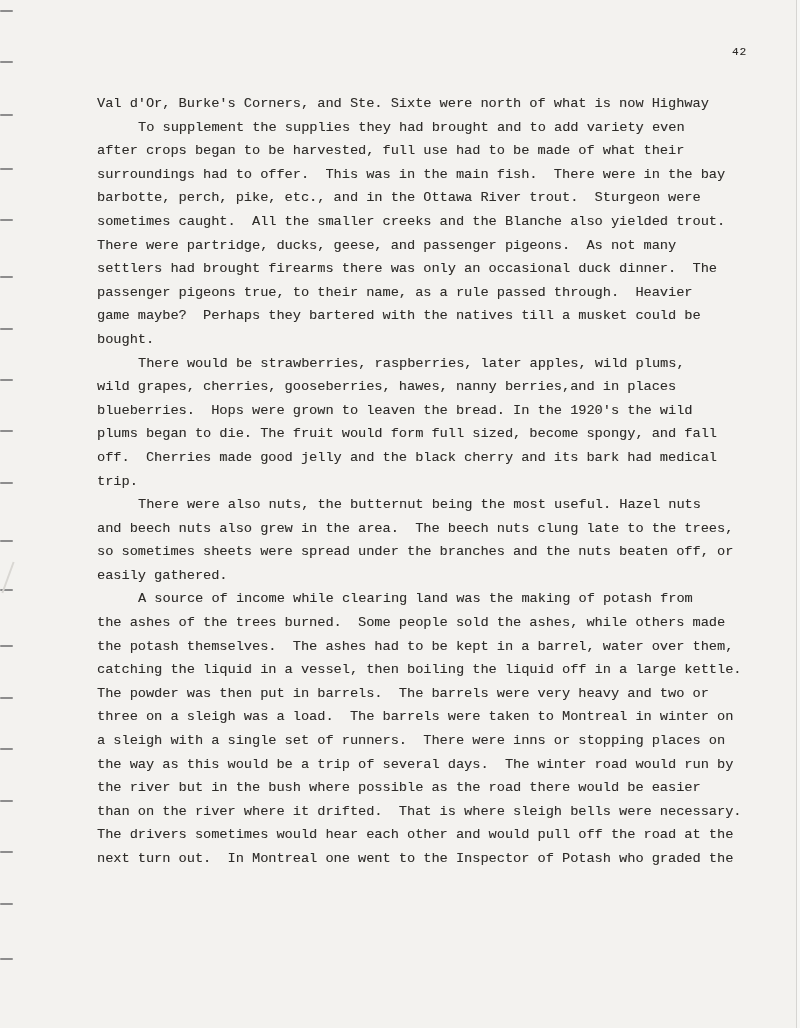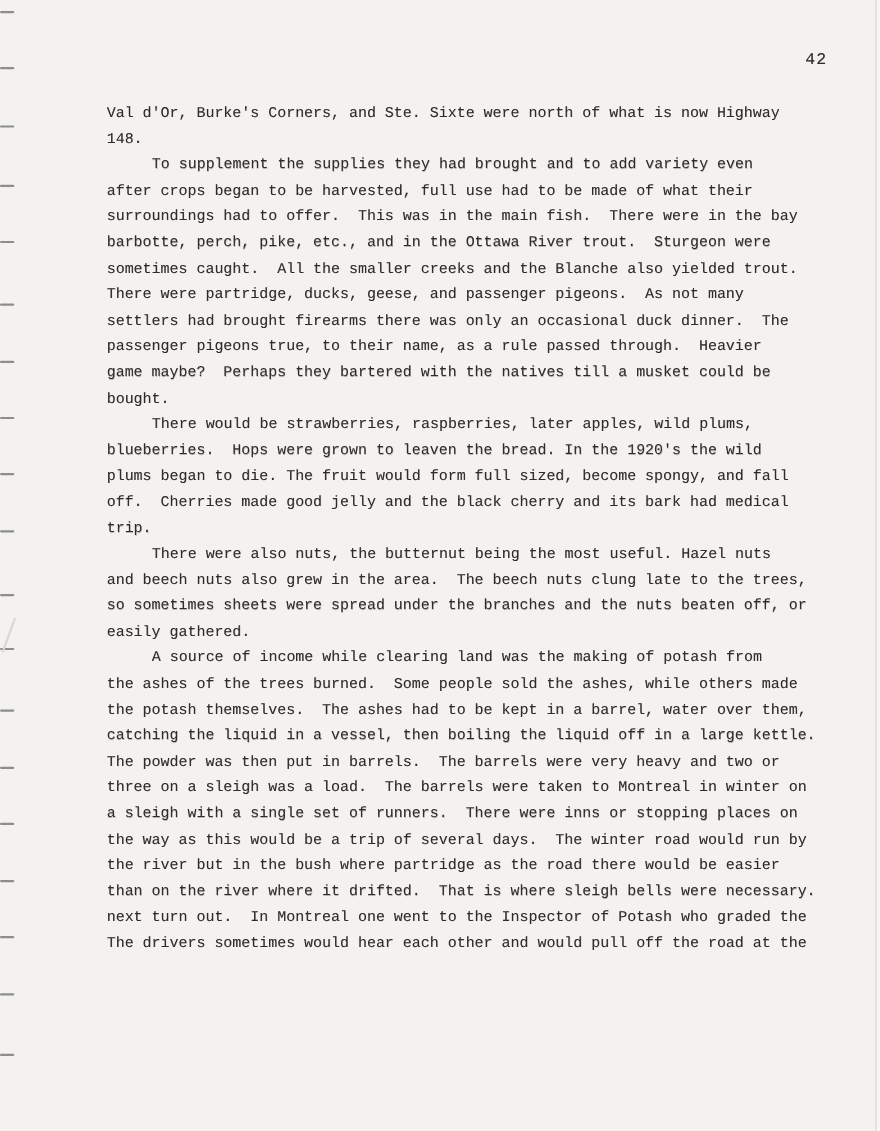--- a/index.html
+++ b/index.html
@@ -15,21 +15,21 @@
     font-family: "Liberation Mono", "DejaVu Sans Mono", monospace;
   }
   .page {
     position: absolute;
     inset: 0;
   }
   .page-number {
     position: absolute;
     top: 46px;
     left: 732px;
-    font-size: 15px;
+    font-size: 11px;
     letter-spacing: 1px;
     color: #2e2c29;
     text-shadow: 0.3px 0.3px 0 rgba(46,44,41,0.35);
   }
   .text-block {
     position: absolute;
     top: 92px;
     left: 97px;
     width: 665px;
     font-size: 13.6px;
@@ -113,47 +113,47 @@
 
   <div class="diag-mark"></div>
 
   <div class="edge-strip"></div>
   <div class="edge-line"></div>
 
   <div class="page-number">42</div>
 
   <div class="text-block">
       <div class="line">Val d'Or, Burke's Corners, and Ste. Sixte were north of what is now Highway</div>
-      <div class="line">148.</div>
       <div class="line indent">To supplement the supplies they had brought and to add variety even</div>
       <div class="line">after crops began to be harvested, full use had to be made of what their</div>
       <div class="line">surroundings had to offer.  This was in the main fish.  There were in the bay</div>
       <div class="line">barbotte, perch, pike, etc., and in the Ottawa River trout.  Sturgeon were</div>
       <div class="line">sometimes caught.  All the smaller creeks and the Blanche also yielded trout.</div>
       <div class="line">There were partridge, ducks, geese, and passenger pigeons.  As not many</div>
       <div class="line">settlers had brought firearms there was only an occasional duck dinner.  The</div>
       <div class="line">passenger pigeons true, to their name, as a rule passed through.  Heavier</div>
       <div class="line">game maybe?  Perhaps they bartered with the natives till a musket could be</div>
       <div class="line">bought.</div>
       <div class="line indent">There would be strawberries, raspberries, later apples, wild plums,</div>
+      <div class="line">wild grapes, cherries, gooseberries, hawes, nanny berries,and in places</div>
       <div class="line">blueberries.  Hops were grown to leaven the bread. In the 1920's the wild</div>
       <div class="line">plums began to die. The fruit would form full sized, become spongy, and fall</div>
       <div class="line">off.  Cherries made good jelly and the black cherry and its bark had medical</div>
       <div class="line">trip.</div>
       <div class="line indent">There were also nuts, the butternut being the most useful. Hazel nuts</div>
       <div class="line">and beech nuts also grew in the area.  The beech nuts clung late to the trees,</div>
       <div class="line">so sometimes sheets were spread under the branches and the nuts beaten off, or</div>
       <div class="line">easily gathered.</div>
       <div class="line indent">A source of income while clearing land was the making of potash from</div>
       <div class="line">the ashes of the trees burned.  Some people sold the ashes, while others made</div>
       <div class="line">the potash themselves.  The ashes had to be kept in a barrel, water over them,</div>
       <div class="line">catching the liquid in a vessel, then boiling the liquid off in a large kettle.</div>
       <div class="line">The powder was then put in barrels.  The barrels were very heavy and two or</div>
       <div class="line">three on a sleigh was a load.  The barrels were taken to Montreal in winter on</div>
       <div class="line">a sleigh with a single set of runners.  There were inns or stopping places on</div>
       <div class="line">the way as this would be a trip of several days.  The winter road would run by</div>
-      <div class="line">the river but in the bush where partridge as the road there would be easier</div>
+      <div class="line">the river but in the bush where possible as the road there would be easier</div>
       <div class="line">than on the river where it drifted.  That is where sleigh bells were necessary.</div>
+      <div class="line">The drivers sometimes would hear each other and would pull off the road at the</div>
       <div class="line">next turn out.  In Montreal one went to the Inspector of Potash who graded the</div>
-      <div class="line">The drivers sometimes would hear each other and would pull off the road at the</div>
     </div>
 
 </div>
 
 </body></html>

